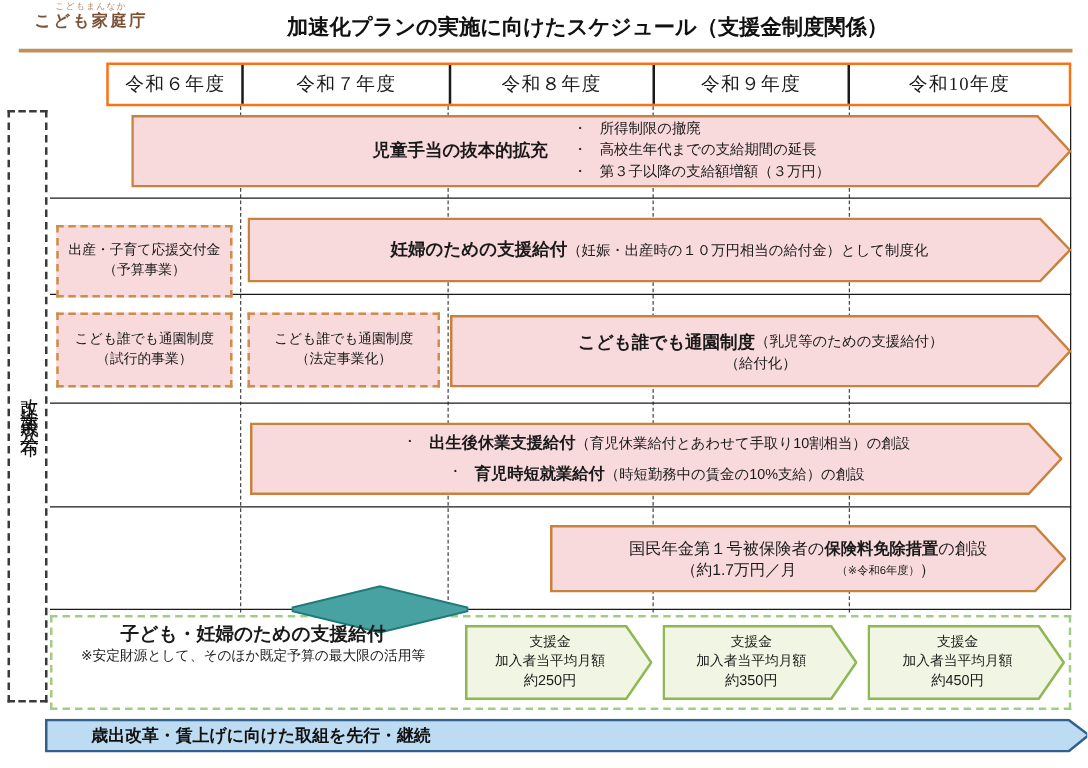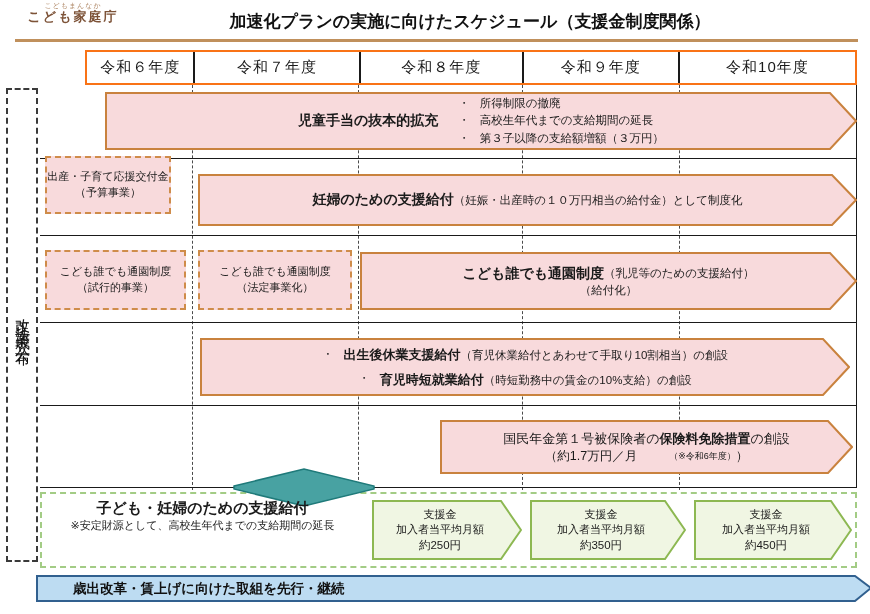--- a/index.html
+++ b/index.html
@@ -63,21 +63,21 @@
   </div>
 
   <div class="abs page-title">加速化プランの実施に向けたスケジュール（支援金制度関係）</div>
   <div class="abs title-underline"></div>
 
   <div class="abs year-table">
     <div class="year-cell" style="width:107px;">令和６年度</div>
     <div class="year-cell" style="width:166px;">令和７年度</div>
     <div class="year-cell" style="width:164px;">令和８年度</div>
     <div class="year-cell" style="width:157px;">令和９年度</div>
-    <div class="year-cell" style="width:178px;">令和10年度</div>
+    <div class="year-cell" style="width:178px;font-family:Liberation Serif, serif;">令和10年度</div>
   </div>
 
   <div class="abs vdash" style="left:192px;"></div>
   <div class="abs vdash" style="left:358px;"></div>
   <div class="abs vdash" style="left:522px;"></div>
   <div class="abs vdash" style="left:679px;"></div>
   <div class="abs right-border"></div>
 
   <div class="abs hline" style="top:158px;"></div>
   <div class="abs hline" style="top:235px;"></div>
@@ -107,21 +107,21 @@
             </div>
           <div class="bullet-line">
               <span>・</span>
               <span>第３子以降の支給額増額（３万円）</span>
             </div>
         </div>
       </div>
     </div>
   </div>
 
-  <div class="abs pink-dash" style="left:45px;top:156px;width:126px;height:58px;">
+  <div class="abs pink-dash" style="left:45px;top:180px;width:141px;height:58px;">
     <span>出産・子育て応援交付金</span>
     <span>（予算事業）</span>
   </div>
   <div class="shape" style="left:198px;top:174px;width:659px;height:52px;">
     <svg width="659" height="52" viewBox="0 0 659 52">
       <polygon points="1,1 634,1 658,26 634,51 1,51" fill="#f8dadc" stroke="#c9823e" stroke-width="2"></polygon>
     </svg>
     <div class="overlay">
       <div class="row-line">
         <span class="b14">妊婦のための支援給付</span>
@@ -188,21 +188,21 @@
   <div class="abs green-dash"></div>
 
   <div class="shape" style="left:233px;top:468px;width:142px;height:39px;">
     <svg width="142" height="39" viewBox="0 0 142 39">
       <polygon points="1,18 71,1 141,18 141,21 71,38 1,21" fill="#48a2a2" stroke="#1f7a7a" stroke-width="1.5"></polygon>
     </svg>
   </div>
 
   <div class="abs bond">
     <span class="bond-title">子ども・妊婦のための支援給付</span>
-    <span class="bond-note">※安定財源として、高校生年代までの支給期間の延長</span>
+    <span class="bond-note">※安定財源として、そのほか既定予算の最大限の活用等</span>
   </div>
 
   <div class="shape" style="left:372px;top:500px;width:150px;height:60px;">
     <svg width="150" height="60" viewBox="0 0 150 60">
       <polygon points="1,1 129,1 149,30 129,59 1,59" fill="#f0f6e3" stroke="#8db852" stroke-width="2"></polygon>
     </svg>
     <div class="overlay" style="padding-right:14px;">
       <span class="gtxt1">支援金</span>
       <span class="gtxt2">加入者当平均月額</span>
       <span class="gtxt3">約250円</span>

